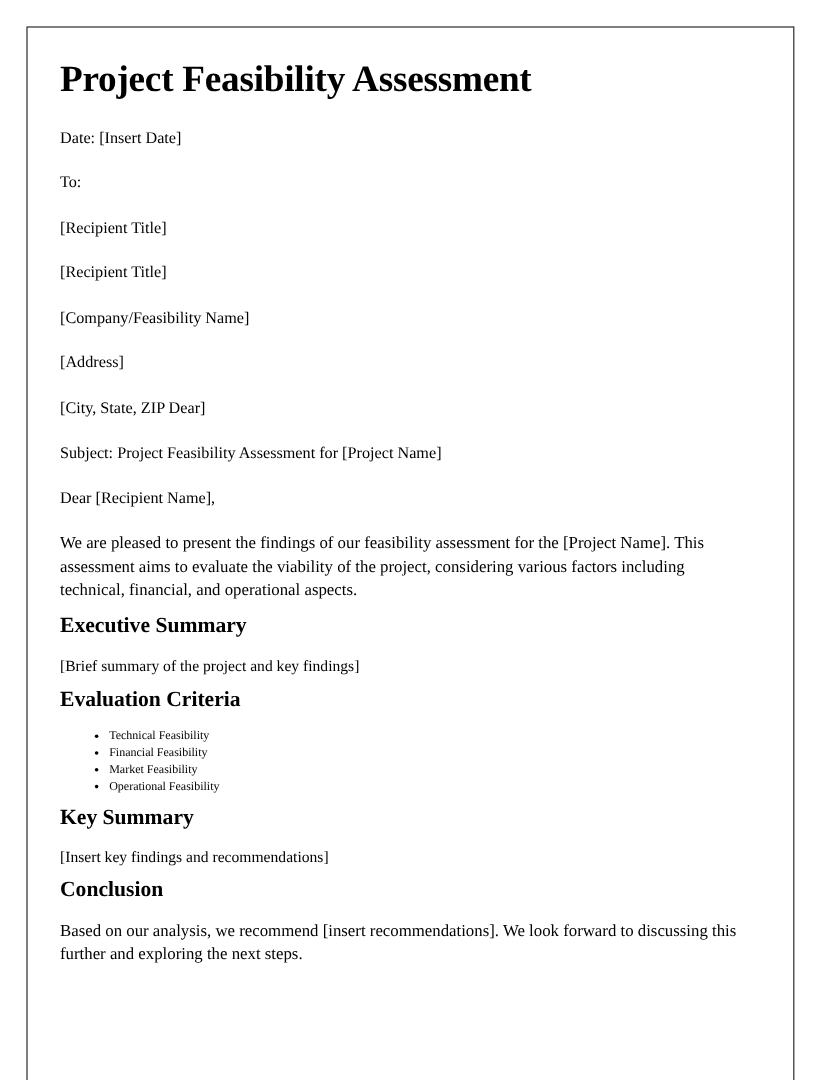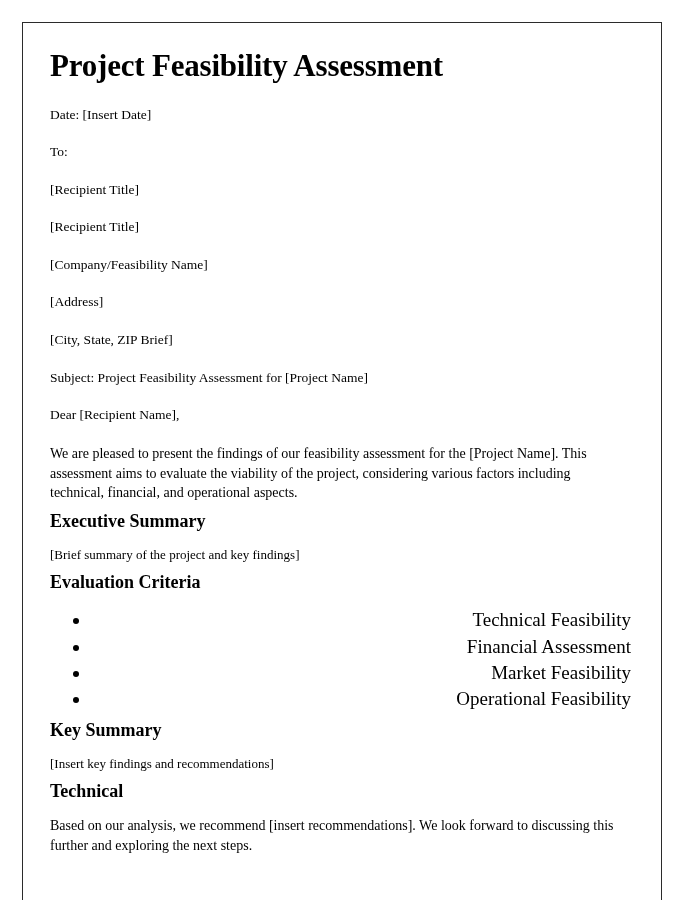--- a/index.html
+++ b/index.html
@@ -65,23 +65,22 @@
     line-height: 1.3;
     margin: 0;
   }
 
   .criteria-list {
     margin: 0;
     padding-left: 41px;
     list-style-type: disc;
   }
   .criteria-list li {
-    font-size: 19px;
+    font-size: 10px;
     line-height: 1.38;
-    text-align: right;
   }
 </style>
 </head>
 <body>
 
 <div class="page">
   <div class="page-inner">
 
     <h1 class="doc-title">Project Feasibility Assessment</h1>
 
@@ -90,43 +89,43 @@
     <p class="meta-line">To:</p>
 
     <p class="meta-line">[Recipient Title]</p>
 
     <p class="meta-line">[Recipient Title]</p>
 
     <p class="meta-line">[Company/Feasibility Name]</p>
 
     <p class="meta-line">[Address]</p>
 
-    <p class="meta-line">[City, State, ZIP Brief]</p>
+    <p class="meta-line">[City, State, ZIP Dear]</p>
 
     <p class="meta-line">Subject: Project Feasibility Assessment for [Project Name]</p>
 
     <p class="meta-line">Dear [Recipient Name],</p>
 
     <p class="body-para">We are pleased to present the findings of our feasibility assessment for the [Project Name]. This assessment aims to evaluate the viability of the project, considering various factors including technical, financial, and operational aspects.</p>
 
     <h2 class="section-heading">Executive Summary</h2>
 
     <p class="placeholder-line">[Brief summary of the project and key findings]</p>
 
     <h2 class="section-heading">Evaluation Criteria</h2>
 
     <ul class="criteria-list">
       <li>Technical Feasibility</li>
-      <li>Financial Assessment</li>
+      <li>Financial Feasibility</li>
       <li>Market Feasibility</li>
       <li>Operational Feasibility</li>
     </ul>
 
     <h2 class="section-heading">Key Summary</h2>
 
     <p class="placeholder-line">[Insert key findings and recommendations]</p>
 
-    <h2 class="section-heading">Technical</h2>
+    <h2 class="section-heading">Conclusion</h2>
 
     <p class="body-para">Based on our analysis, we recommend [insert recommendations]. We look forward to discussing this further and exploring the next steps.</p>
 
   </div>
 </div>
 
 </body></html>

